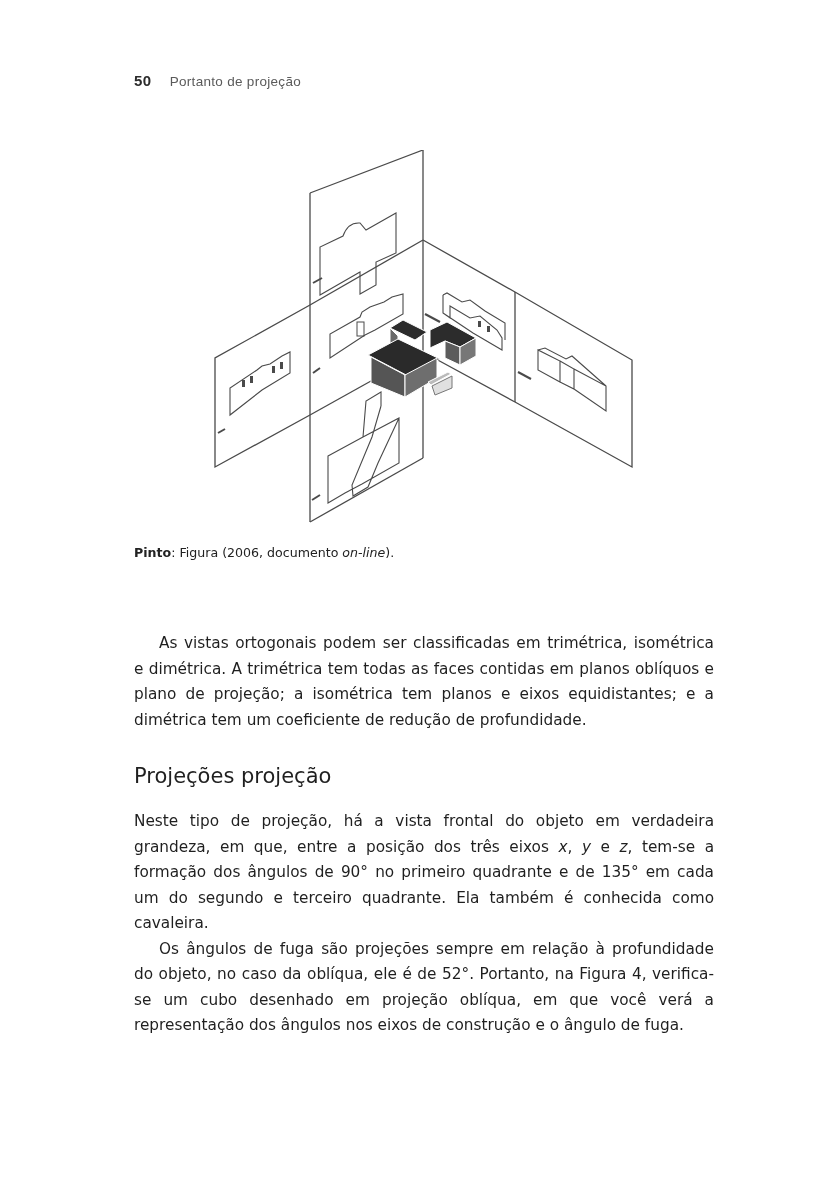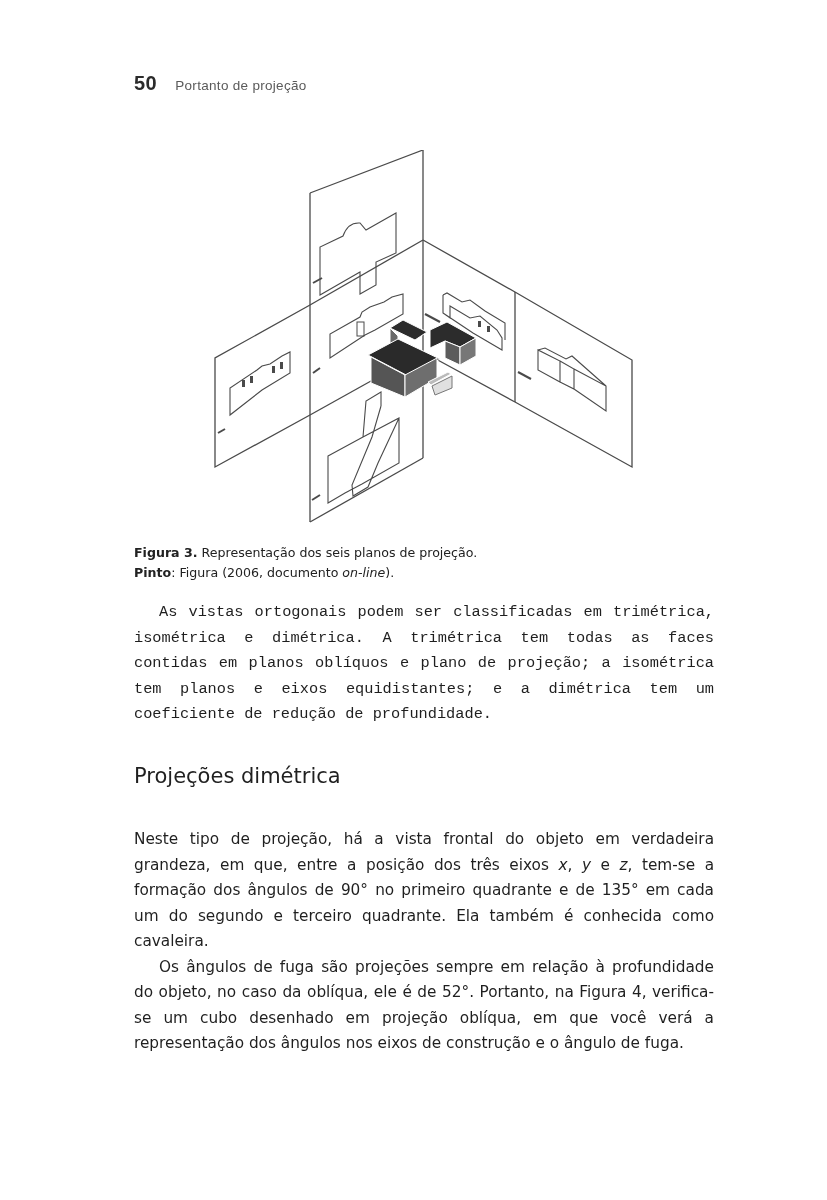--- a/index.html
+++ b/index.html
@@ -2,21 +2,21 @@
 <html><head>
 <meta charset="utf-8">
 <style>
   html, body { margin: 0; padding: 0; background: #ffffff; }
   body { width: 827px; height: 1200px; position: relative; overflow: hidden; }
   .running-header {
     position: absolute; left: 134px; top: 72px;
     font-family: "Liberation Sans", sans-serif; color: #5a5a5a; font-size: 13.5px;
     display: flex; align-items: baseline;
   }
-  .page-number { font-weight: bold; color: #2b2b2b; font-size: 20px; margin-right: 18px; letter-spacing: 0.5px; }
+  .page-number { font-weight: bold; color: #2b2b2b; font-size: 15px; margin-right: 18px; letter-spacing: 0.5px; }
   .section-title { letter-spacing: 0.3px; }
   .figure { position: absolute; left: 200px; top: 150px; width: 450px; height: 380px; }
   .caption {
     position: absolute; left: 134px; top: 543px;
     font-family: "DejaVu Sans", sans-serif; font-size: 12.6px; line-height: 20px; color: #222;
   }
   .caption b { font-weight: bold; }
   .body-text {
     position: absolute; left: 134px; width: 580px;
     font-family: "DejaVu Sans", sans-serif; font-size: 15.3px; line-height: 25.5px; color: #1f1f1f;
@@ -94,26 +94,25 @@
 
     <polygon points="371,357 371,383 405,397 405,375" fill="#555555"></polygon>
     <polygon points="405,375 437,358 437,378 405,397" fill="#6e6e6e"></polygon>
 
     <polygon points="428,382 448,372 451,374 431,385" fill="#bbbbbb"></polygon>
     <polygon points="432,386 452,376 452,388 435,395" fill="#e0e0e0" stroke="#777"></polygon>
   </g>
 </svg>
 
 <div class="caption">
-  <div><b>Figura 3.</b><span> Representação dos seis planos de projeção.</span></div>
   <div><b>Pinto</b><span>: Figura (2006, documento </span><span class="ital">on-line</span><span>).</span></div>
 </div>
 
-<div class="body-text" style="top: 600px; font-family: Liberation Mono, monospace;">
+<div class="body-text" style="top: 631px;">
   <p class="indent">As vistas ortogonais podem ser classificadas em trimétrica, isométrica e dimétrica. A trimétrica tem todas as faces contidas em planos oblíquos e plano de projeção; a isométrica tem planos e eixos equidistantes; e a dimétrica tem um coeficiente de redução de profundidade.</p>
 </div>
 
-<h2 class="heading">Projeções dimétrica</h2>
+<h2 class="heading">Projeções projeção</h2>
 
-<div class="body-text" style="top: 827px;">
+<div class="body-text" style="top: 809px;">
   <p><span>Neste tipo de projeção, há a vista frontal do objeto em verdadeira grandeza, em que, entre a posição dos três eixos </span><span class="ital">x</span><span>, </span><span class="ital">y</span><span> e </span><span class="ital">z</span><span>, tem-se a formação dos ângulos de 90° no primeiro quadrante e de 135° em cada um do segundo e terceiro quadrante. Ela também é conhecida como cavaleira.</span></p>
   <p class="indent">Os ângulos de fuga são projeções sempre em relação à profundidade do objeto, no caso da oblíqua, ele é de 52°. Portanto, na Figura 4, verifica-se um cubo desenhado em projeção oblíqua, em que você verá a representação dos ângulos nos eixos de construção e o ângulo de fuga.</p>
 </div>
 
 </body></html>

